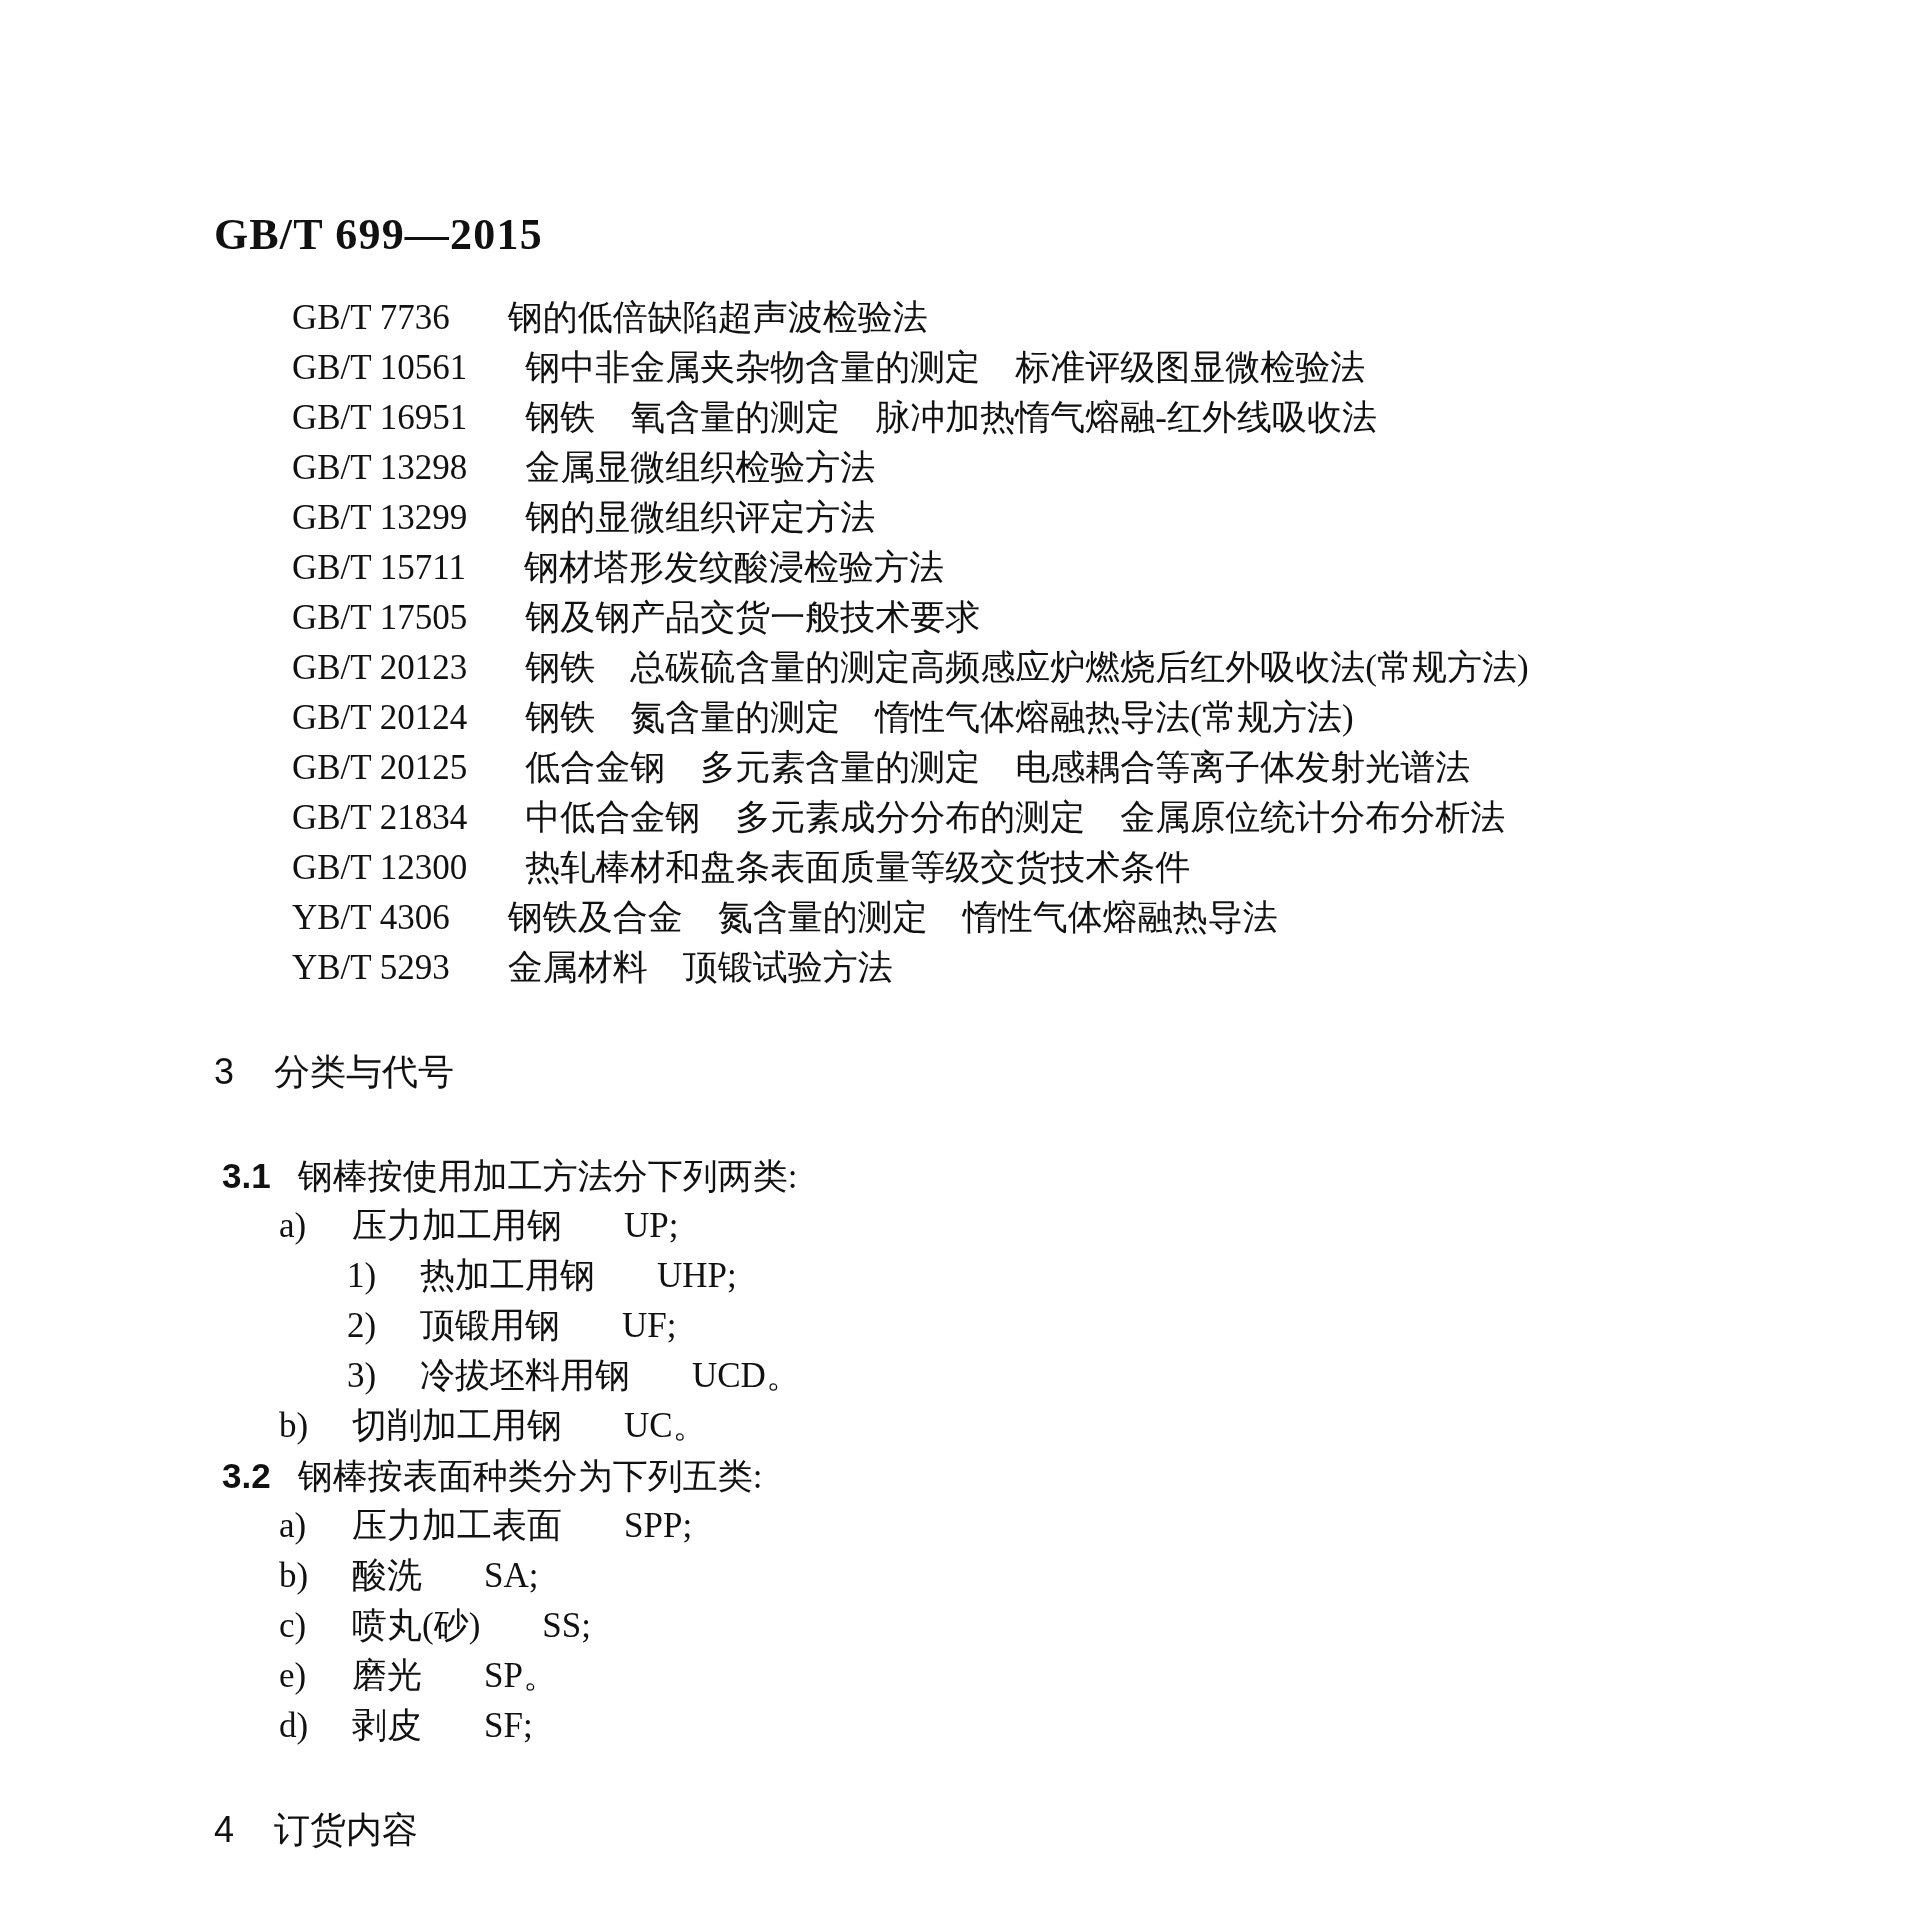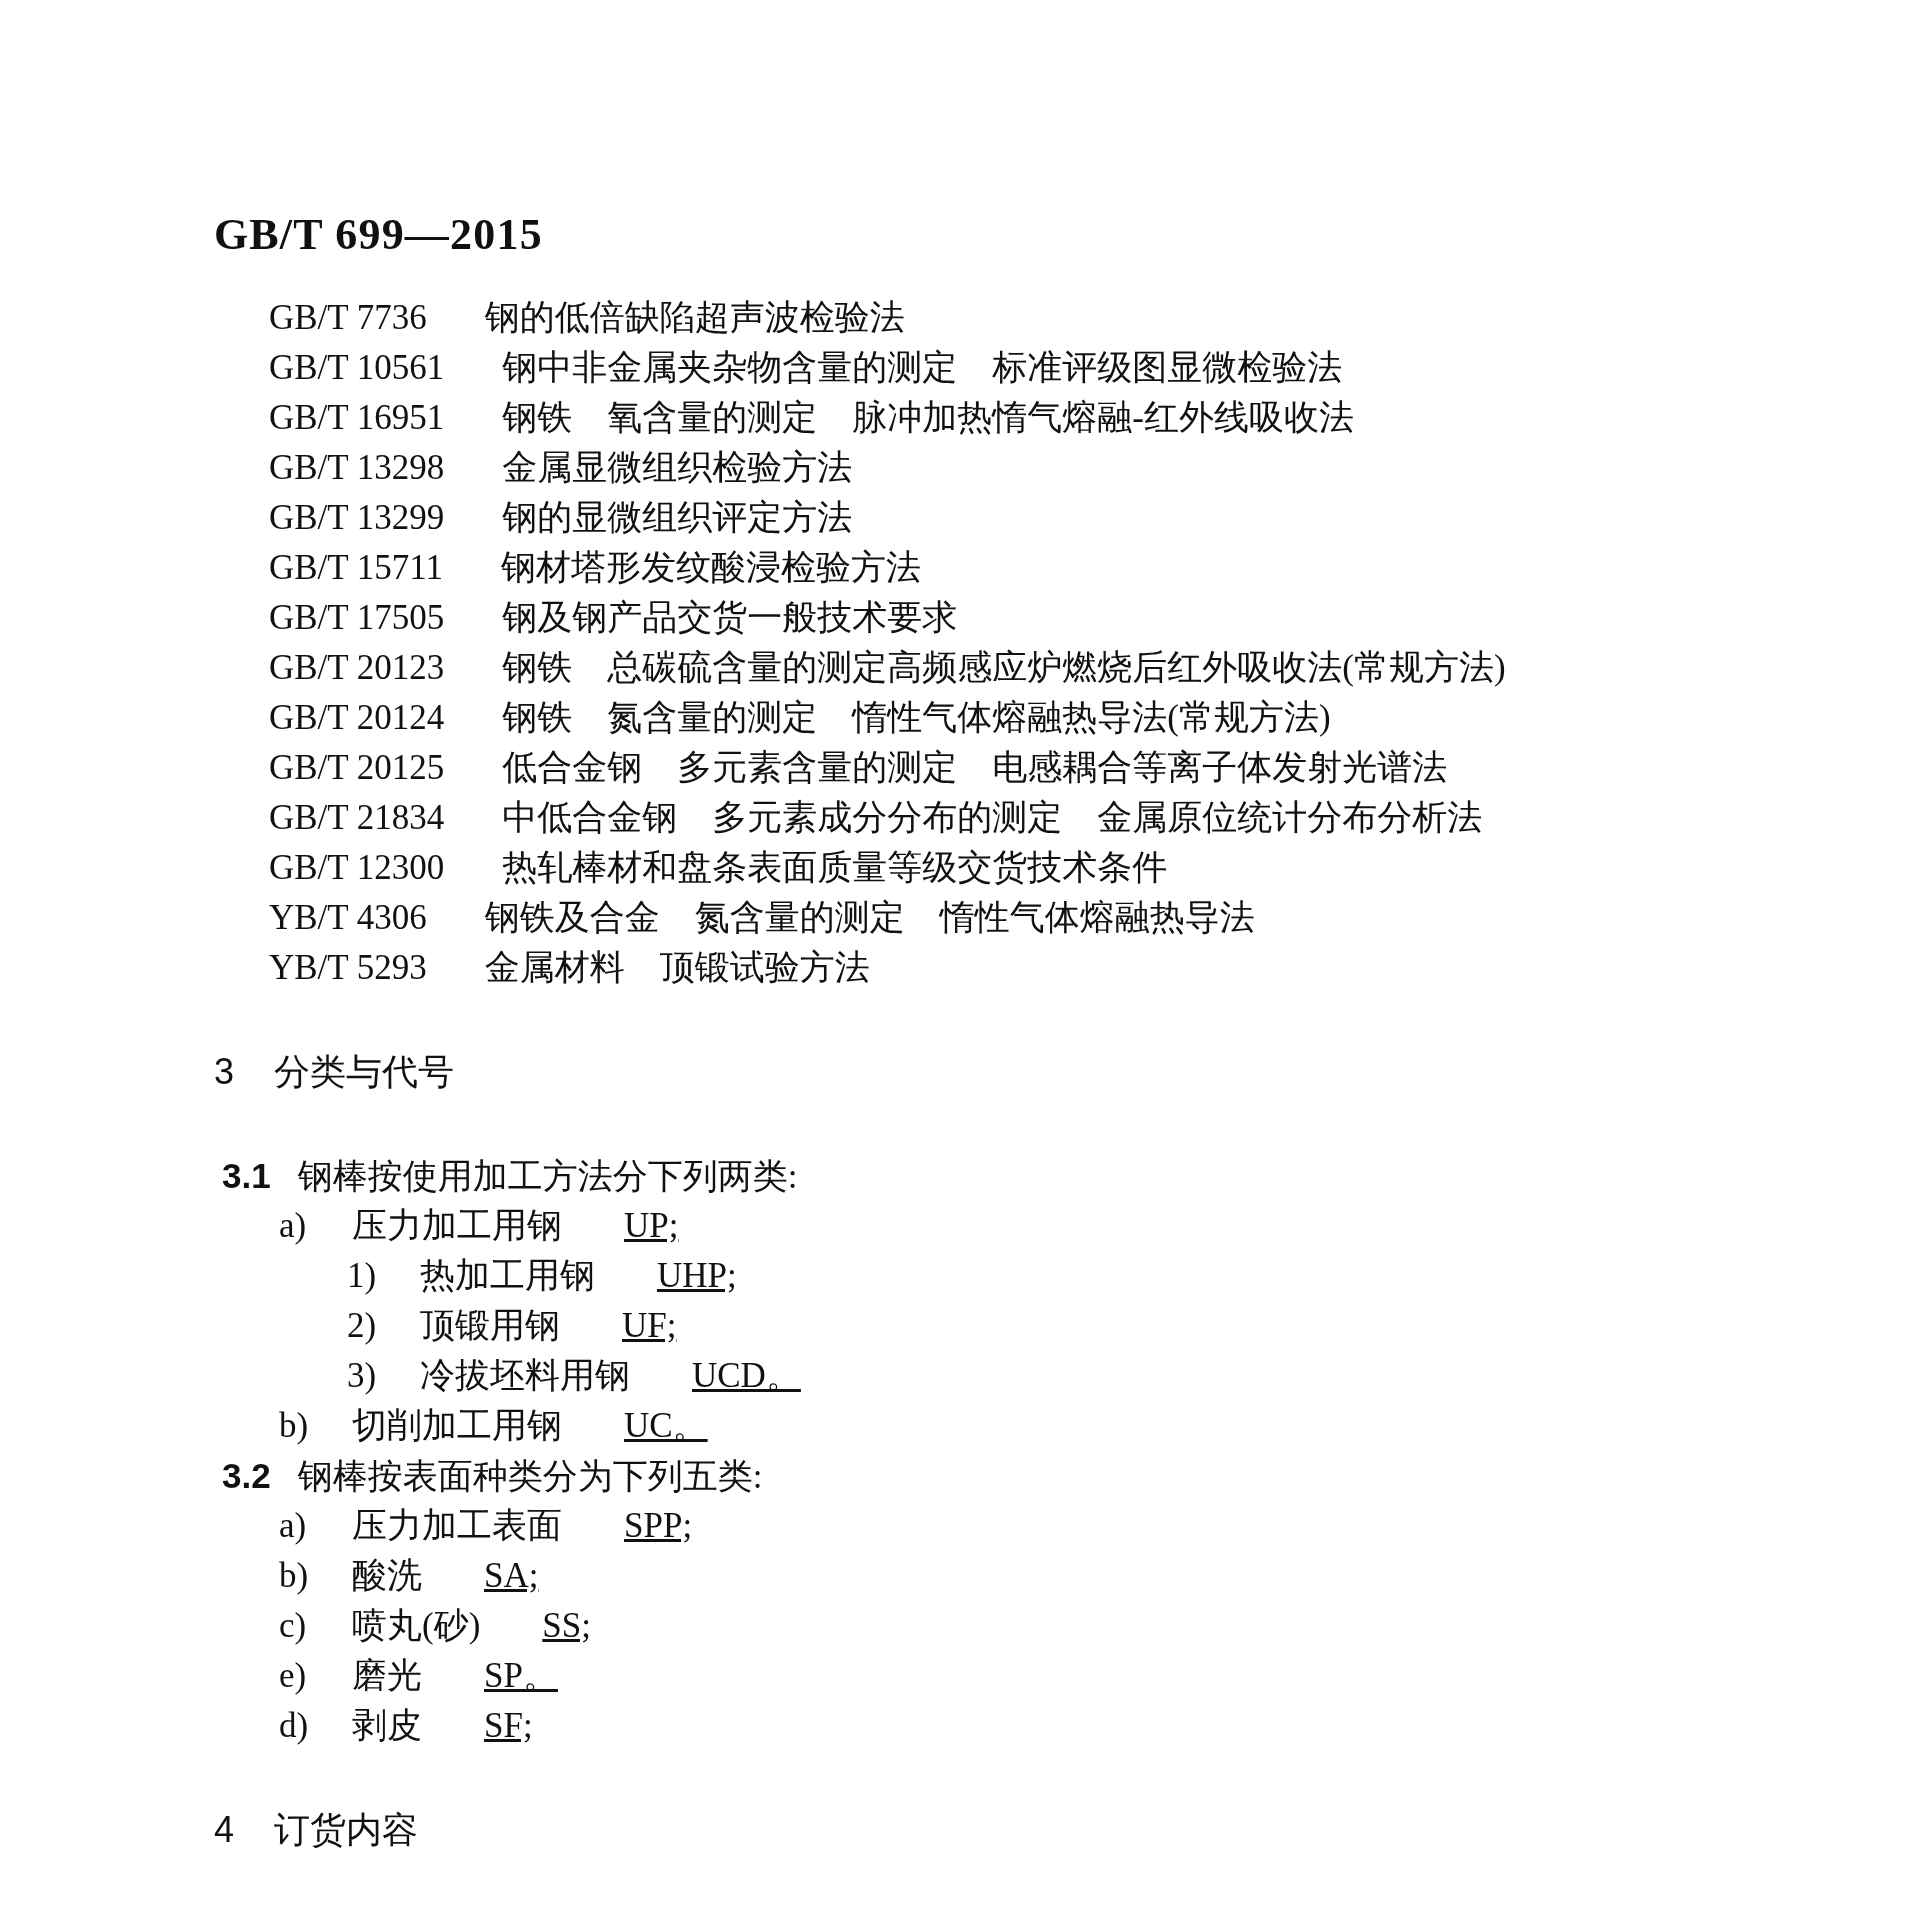--- a/index.html
+++ b/index.html
@@ -24,21 +24,21 @@
     line-height: 50px;
     margin-left: 3.9px;
     white-space: nowrap;
   }
   .doc-code {
     font-size: 44px;
     font-weight: bold;
     letter-spacing: 1.2px;
   }
   
-  .refs { margin-top: 33px; margin-left: 59px; }
+  .refs { margin-top: 33px; margin-left: 82px; }
   .line {
     height: 50px;
     line-height: 50px;
     font-size: 35px;
     white-space: nowrap;
   }
   .ref-title { margin-left: 58px; }
   
   .sec-heading {
     height: 50px;
@@ -54,21 +54,21 @@
   .clause { margin-left: 12px; }
   .clause-num {
     font-family: "Liberation Sans", "DejaVu Sans", sans-serif;
     font-weight: bold;
     margin-right: 27px;
   }
   
   .li-lvl1 { margin-left: 69px; }
   .li-lvl2 { margin-left: 137px; }
   .marker { display: inline-block; width: 73px; }
-  .item-code { margin-left: 62px; text-decoration: underline; }
+  .item-code { margin-left: 62px; }
 </style>
 </head>
 <body>
 
 <div class="page">
 
   <div class="doc-header">
     <span class="doc-code">GB/T 699—2015</span>
   </div>
 

